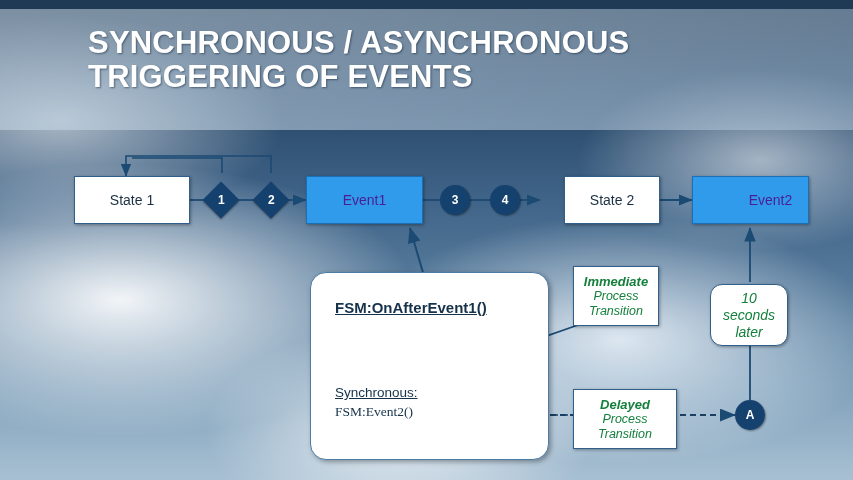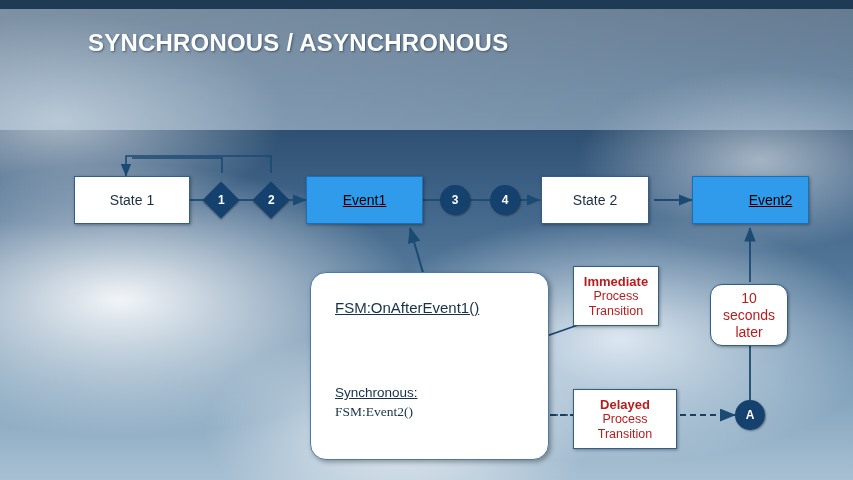--- a/index.html
+++ b/index.html
@@ -23,79 +23,80 @@
   #title-band{
     position:absolute;left:0;top:9px;width:853px;height:121px;
     background:linear-gradient(180deg, rgba(150,178,203,0.55) 0%, rgba(168,193,214,0.50) 100%);
   }
   #title-band .inner{
     position:absolute;left:0;top:0;width:853px;height:121px;
     background:linear-gradient(90deg, rgba(255,255,255,0.20), rgba(255,255,255,0.05));
   }
   #title{
     position:absolute;left:88px;top:26px;width:700px;
-    color:#ffffff;font-weight:bold;font-size:24px;line-height:34px;
+    color:#ffffff;font-weight:bold;font-size:31px;line-height:34px;
     letter-spacing:0.2px;
     text-shadow:1px 1px 2px rgba(20,40,60,0.55);
   }
   #title .l2{display:block;}
   svg.layer{position:absolute;left:0;top:0;width:853px;height:480px;pointer-events:none;}
 
   .node{
     position:absolute;box-sizing:border-box;
     display:flex;align-items:center;justify-content:center;
     font-size:14px;color:#16324a;border:1px solid #2f5f8a;
     box-shadow:1px 1px 3px rgba(0,0,0,0.35);
   }
   .node.white{background:#ffffff;color:#1b2f44;}
-  .node.blue{background:#2f9bea;color:#000000;border-color:#1b6fb5;text-decoration:underline;}
+  .node.blue{background:#2f9bea;color:#4c1d95;border-color:#1b6fb5;}
 
   .badge{
     position:absolute;color:#ffffff;font-size:12px;font-weight:bold;
     display:flex;align-items:center;justify-content:center;
     background:#14416e;box-shadow:1px 1px 2px rgba(0,0,0,0.4);
   }
   .badge.diamond{width:26px;height:26px;transform:rotate(45deg);}
   .badge.diamond span{transform:rotate(-45deg);display:block;}
   .badge.circle{width:30px;height:30px;border-radius:50%;}
 
   .callout{
     position:absolute;box-sizing:border-box;background:#ffffff;
     border:1px solid #2f5f8a;box-shadow:1px 1px 3px rgba(0,0,0,0.35);
-    text-align:center;color:#b91c1c;font-size:12.5px;line-height:15px;
-    display:flex;flex-direction:column;align-items:center;justify-content:center;
+    text-align:center;color:#15803d;font-size:12.5px;line-height:15px;
+    display:flex;flex-direction:column;align-items:center;justify-content:center;font-style:italic;
   }
   .callout b{font-size:13px;}
 
   #fsm-card{
     position:absolute;left:310px;top:272px;width:237px;height:186px;
     background:#ffffff;border:1px solid #4b7ca6;border-radius:16px;
     box-shadow:2px 2px 5px rgba(0,0,0,0.35);
   }
   #fsm-title{
-    position:absolute;left:24px;top:26px;font-size:15px;font-weight:normal;
+    position:absolute;left:24px;top:26px;font-size:15px;font-weight:bold;
     color:#15324a;text-decoration:underline;
   }
   .fsm-block{position:absolute;left:24px;font-size:13.5px;color:#15324a;line-height:19px;}
   .fsm-block .u{text-decoration:underline;}
   .mono{font-family:Liberation Serif, serif;}
 </style>
 </head>
 <body>
 
 <div id="slide">
 
   <div id="top-strip"></div>
 
   <div id="title-band">
     <div class="inner"></div>
   </div>
 
   <div id="title">
     <span>SYNCHRONOUS / ASYNCHRONOUS</span>
+    <span class="l2">TRIGGERING OF EVENTS</span>
   </div>
 
   <svg class="layer" viewBox="0 0 853 480">
     <defs>
       <marker id="arrowNavy" markerWidth="9" markerHeight="9" refX="7.5" refY="3.2" orient="auto">
         <path d="M0,0 L8,3.2 L0,6.4 z" fill="#1b4a73"></path>
       </marker>
       <marker id="arrowBlue" markerWidth="9" markerHeight="9" refX="7.5" refY="3.2" orient="auto">
         <path d="M0,0 L8,3.2 L0,6.4 z" fill="#2b74ad"></path>
       </marker>
@@ -129,21 +130,21 @@
 
     <path d="M578,415 L500,415" stroke="#1b3f63" stroke-width="1.6" fill="none" stroke-dasharray="6,4"></path>
   </svg>
 
   <div class="node white" style="left:74px;top:176px;width:116px;height:48px;">
     <span>State 1</span>
   </div>
   <div class="node blue" style="left:306px;top:176px;width:117px;height:48px;">
     <span>Event1</span>
   </div>
-  <div class="node white" style="left:541px;top:176px;width:108px;height:48px;">
+  <div class="node white" style="left:564px;top:176px;width:96px;height:48px;">
     <span>State 2</span>
   </div>
   <div class="node blue" style="left:692px;top:176px;width:117px;height:48px;padding-left:40px;">
     <span>Event2</span>
   </div>
 
   <div class="badge diamond" style="left:208px;top:187px;">
     <span>1</span>
   </div>
   <div class="badge diamond" style="left:258px;top:187px;">

